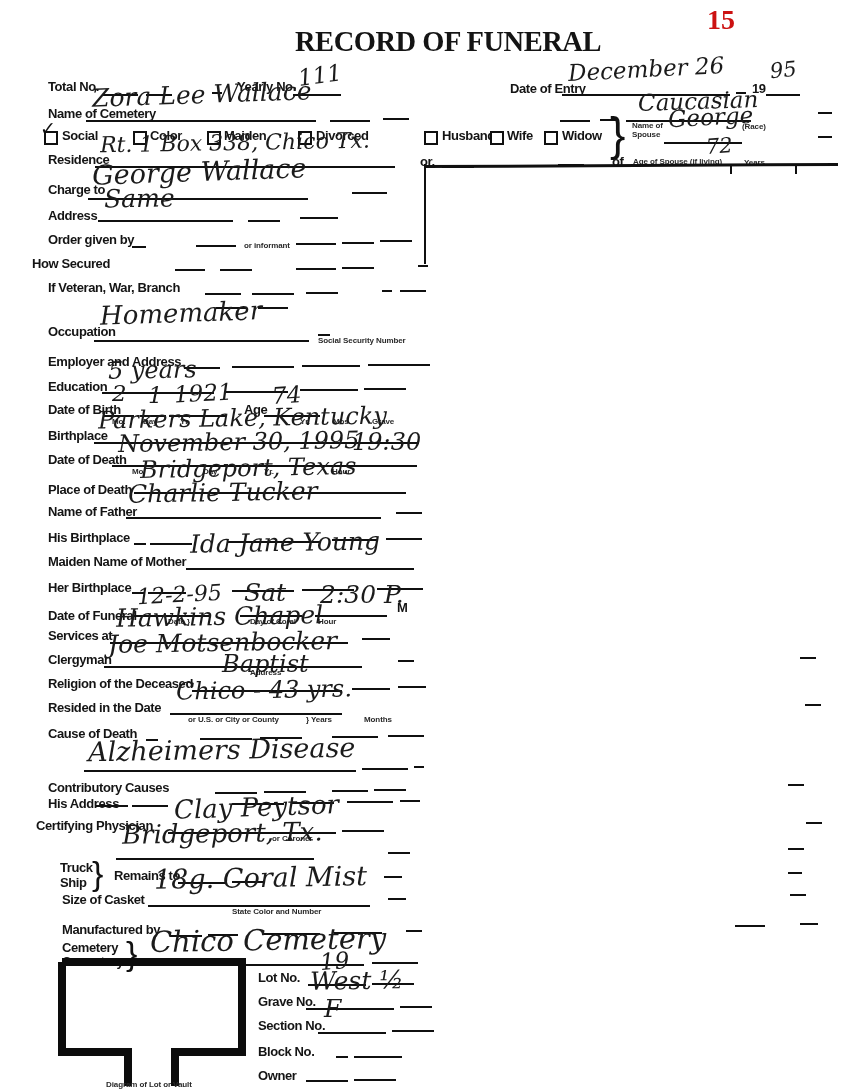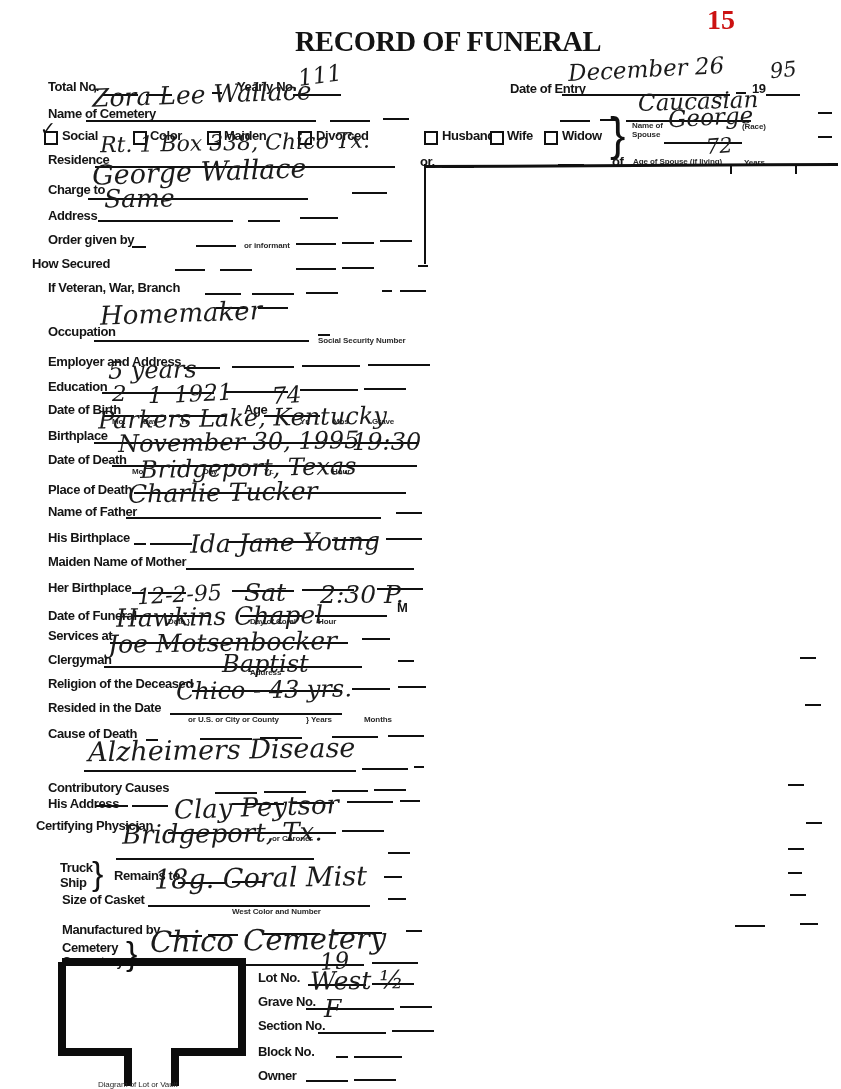--- a/index.html
+++ b/index.html
@@ -281,21 +281,21 @@
   <span class="br" style="left:92px;top:858px;font-size:34px">}</span>
   <span class="lbl" style="left:114px;top:868px">Remains to</span>
   <i class="sg" style="left:178px;top:882px;width:48px"></i>
   <i class="sg" style="left:232px;top:881px;width:32px"></i>
   <i class="sg" style="left:384px;top:876px;width:18px"></i>
   <i class="sg" style="left:788px;top:872px;width:14px"></i>
 
   <span class="lbl" style="left:62px;top:892px">Size of Casket</span>
   <span class="hw" style="left:154px;top:864px;font-size:27px;transform:rotate(-1deg)">18g. Coral Mist</span>
   <i class="sg" style="left:148px;top:905px;width:222px"></i>
-  <span class="sub" style="left:232px;top:907px">West Color and Number</span>
+  <span class="sub" style="left:232px;top:907px">State Color and Number</span>
   <i class="sg" style="left:388px;top:898px;width:18px"></i>
   <i class="sg" style="left:790px;top:894px;width:16px"></i>
 
   <span class="lbl" style="left:62px;top:922px">Manufactured by</span>
   <i class="sg" style="left:170px;top:935px;width:32px"></i>
   <i class="sg" style="left:208px;top:934px;width:30px"></i>
   <i class="sg" style="left:262px;top:933px;width:58px"></i>
   <i class="sg" style="left:334px;top:932px;width:48px"></i>
   <i class="sg" style="left:406px;top:930px;width:16px"></i>
   <i class="sg" style="left:735px;top:925px;width:30px"></i>
@@ -305,21 +305,21 @@
   <span class="lbl strike" style="left:62px;top:954px">Crematory</span>
   <span class="br" style="left:126px;top:938px;font-size:34px">}</span>
   <span class="hw" style="left:150px;top:926px;font-size:29px;transform:rotate(-1deg)">Chico Cemetery</span>
   <i class="sg" style="left:146px;top:964px;width:218px"></i>
   <i class="sg" style="left:372px;top:962px;width:46px"></i>
 
   <svg style="left:54px;top:956px" width="200" height="132" viewBox="0 0 200 132">
     <path d="M8,6 L188,6 L188,96 L121,96 L121,130" fill="none" stroke="#0c0c0c" stroke-width="8"></path>
     <path d="M74,130 L74,96 L8,96 L8,6" fill="none" stroke="#0c0c0c" stroke-width="8"></path>
   </svg>
-  <span class="sub" style="left:98px;top:1080px;font-weight:400">Diagram of Lot or Vault</span>
+  <span class="sub" style="left:106px;top:1080px;font-weight:700">Diagram of Lot or Vault</span>
 
   <span class="lbl" style="left:258px;top:970px">Lot No.</span>
   <span class="hw" style="left:320px;top:950px;font-size:23px;transform:rotate(-4deg)">19</span>
   <i class="sg" style="left:308px;top:984px;width:58px"></i>
   <i class="sg" style="left:372px;top:983px;width:42px"></i>
   <span class="lbl" style="left:258px;top:994px">Grave No.</span>
   <span class="hw" style="left:310px;top:968px;font-size:25px;transform:rotate(-1deg)">West ½</span>
   <i class="sg" style="left:306px;top:1008px;width:88px"></i>
   <i class="sg" style="left:400px;top:1006px;width:32px"></i>
   <span class="lbl" style="left:258px;top:1018px">Section No.</span>

